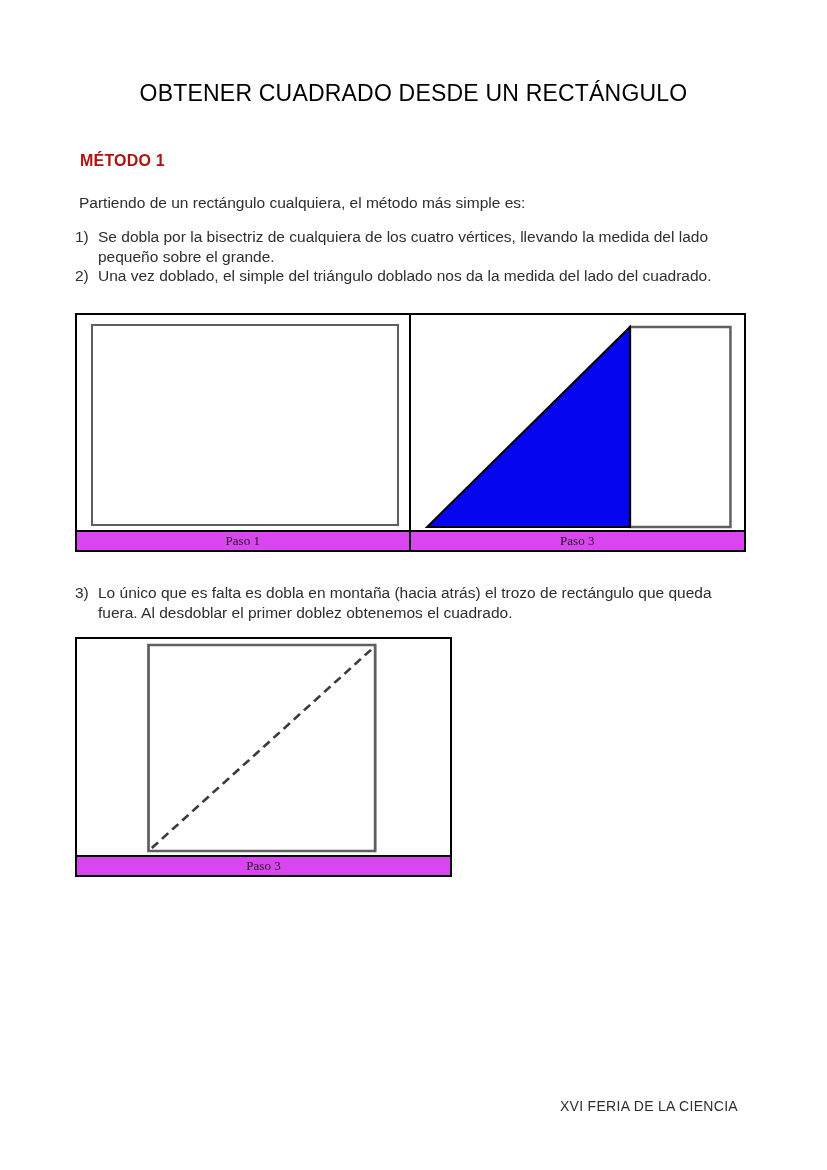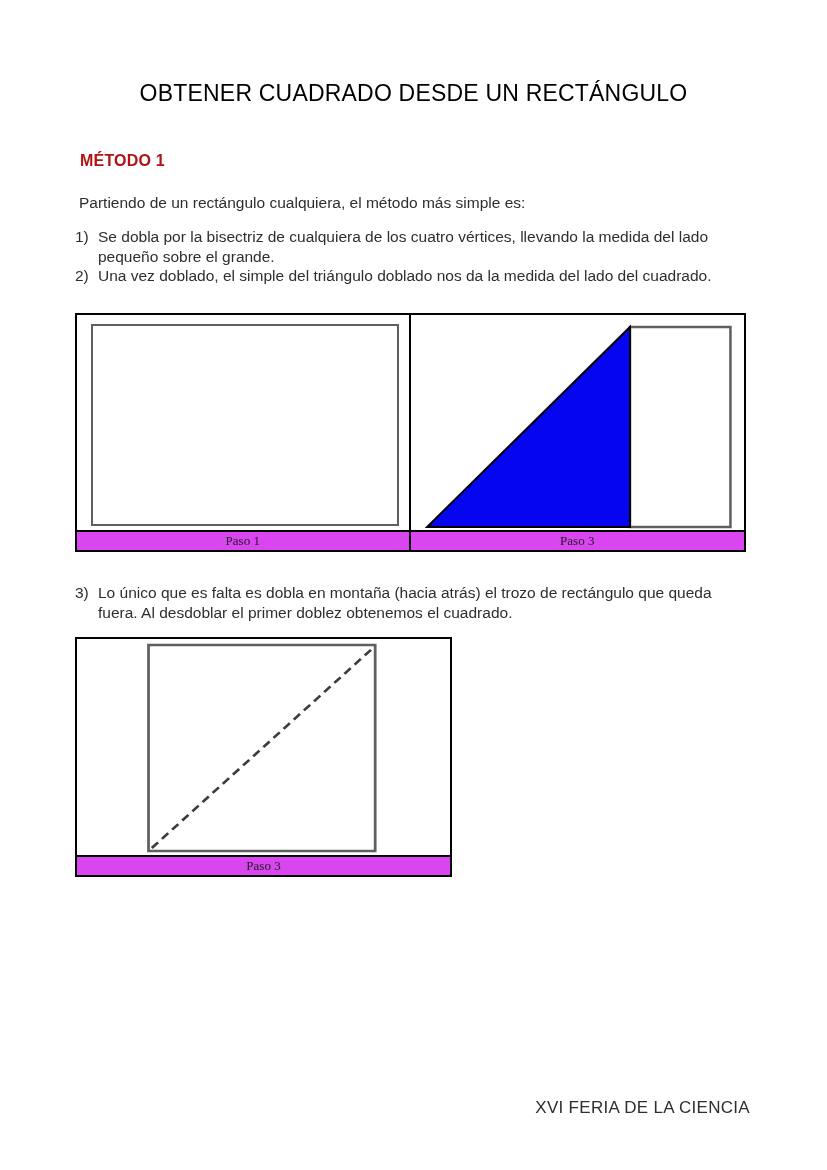--- a/index.html
+++ b/index.html
@@ -60,22 +60,22 @@
     font-size:13px; line-height:17px; color:#1a1a1a;
     background:#d946ef;
   }
   .fig-caption.divided { border-right:2px solid #000000; }
   .blank-rect {
     position:absolute; left:14px; right:10px; top:9px; bottom:4px;
     border:2px solid #5f5f5f; background:#ffffff;
   }
   .fig-svg { position:absolute; left:0; top:0; width:100%; height:100%; }
   .doc-footer {
-    position:absolute; top:1098px; right:77px;
-    font-size:17px; color:#2e2e2e; letter-spacing:0.3px;
+    position:absolute; top:1098px; right:89px;
+    font-size:14px; color:#2e2e2e; letter-spacing:0.3px;
   }
 </style>
 </head>
 <body>
 
 <div class="page">
 
   <h1 class="doc-title">OBTENER CUADRADO DESDE UN RECTÁNGULO</h1>
 
   <h2 class="method-heading">MÉTODO 1</h2>

